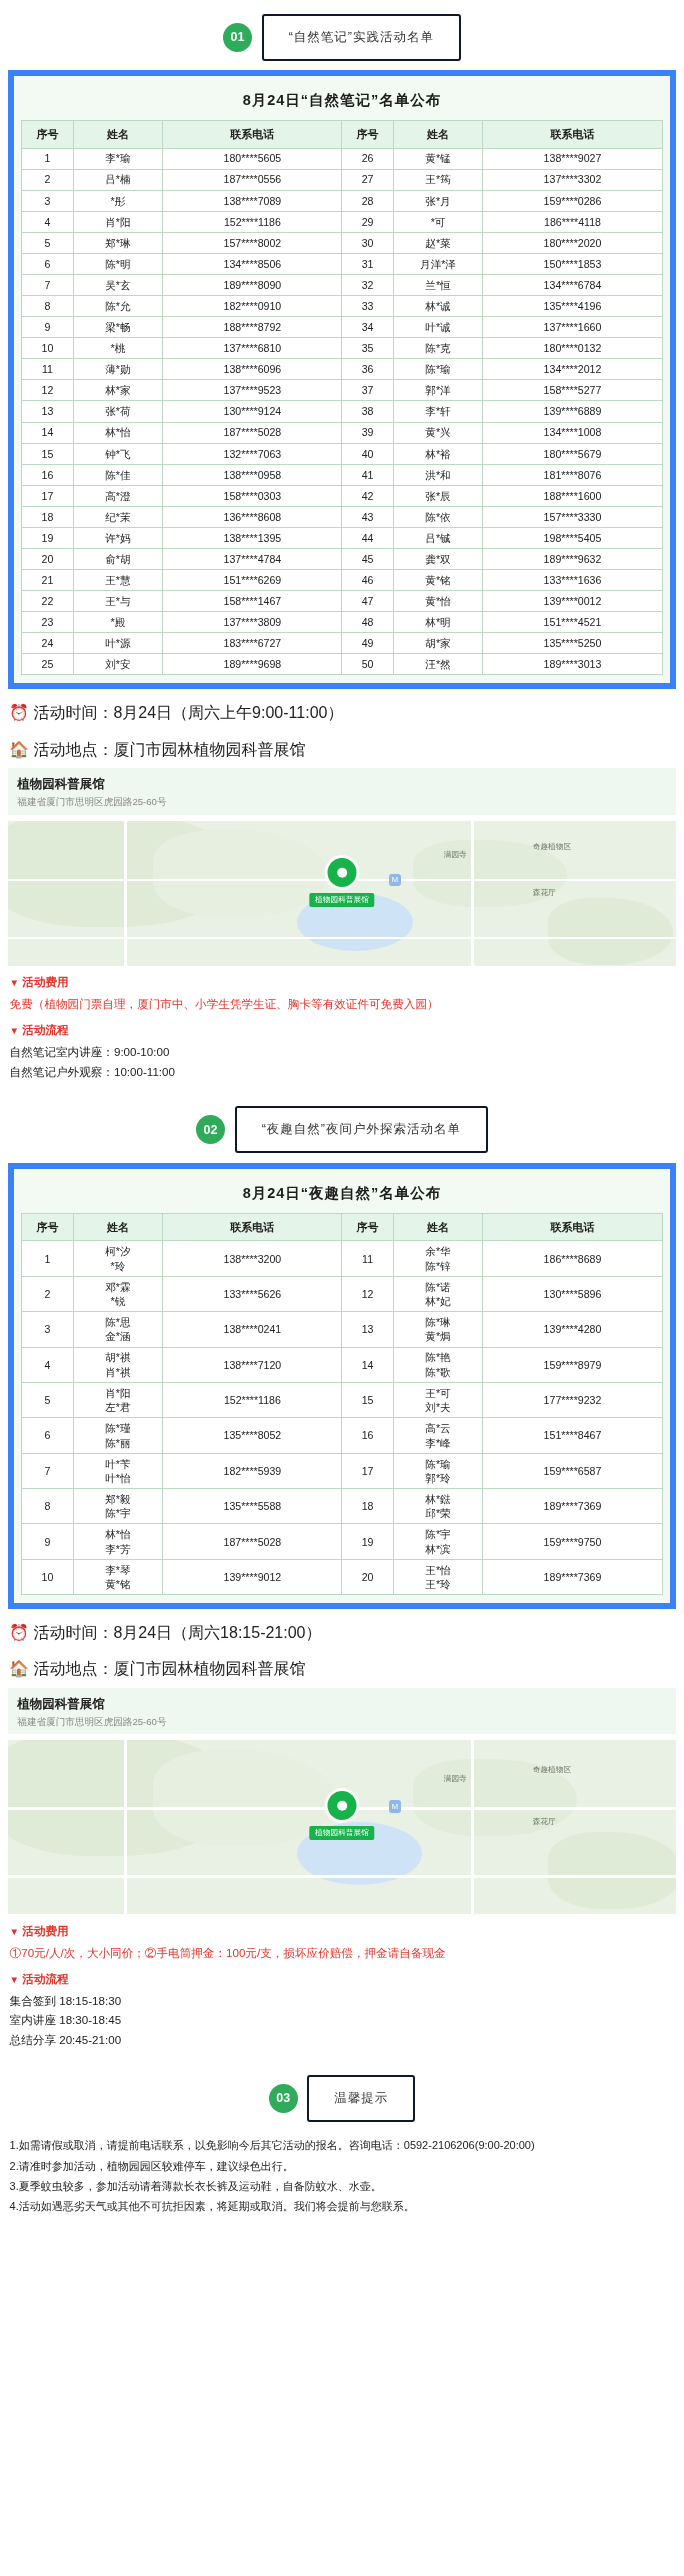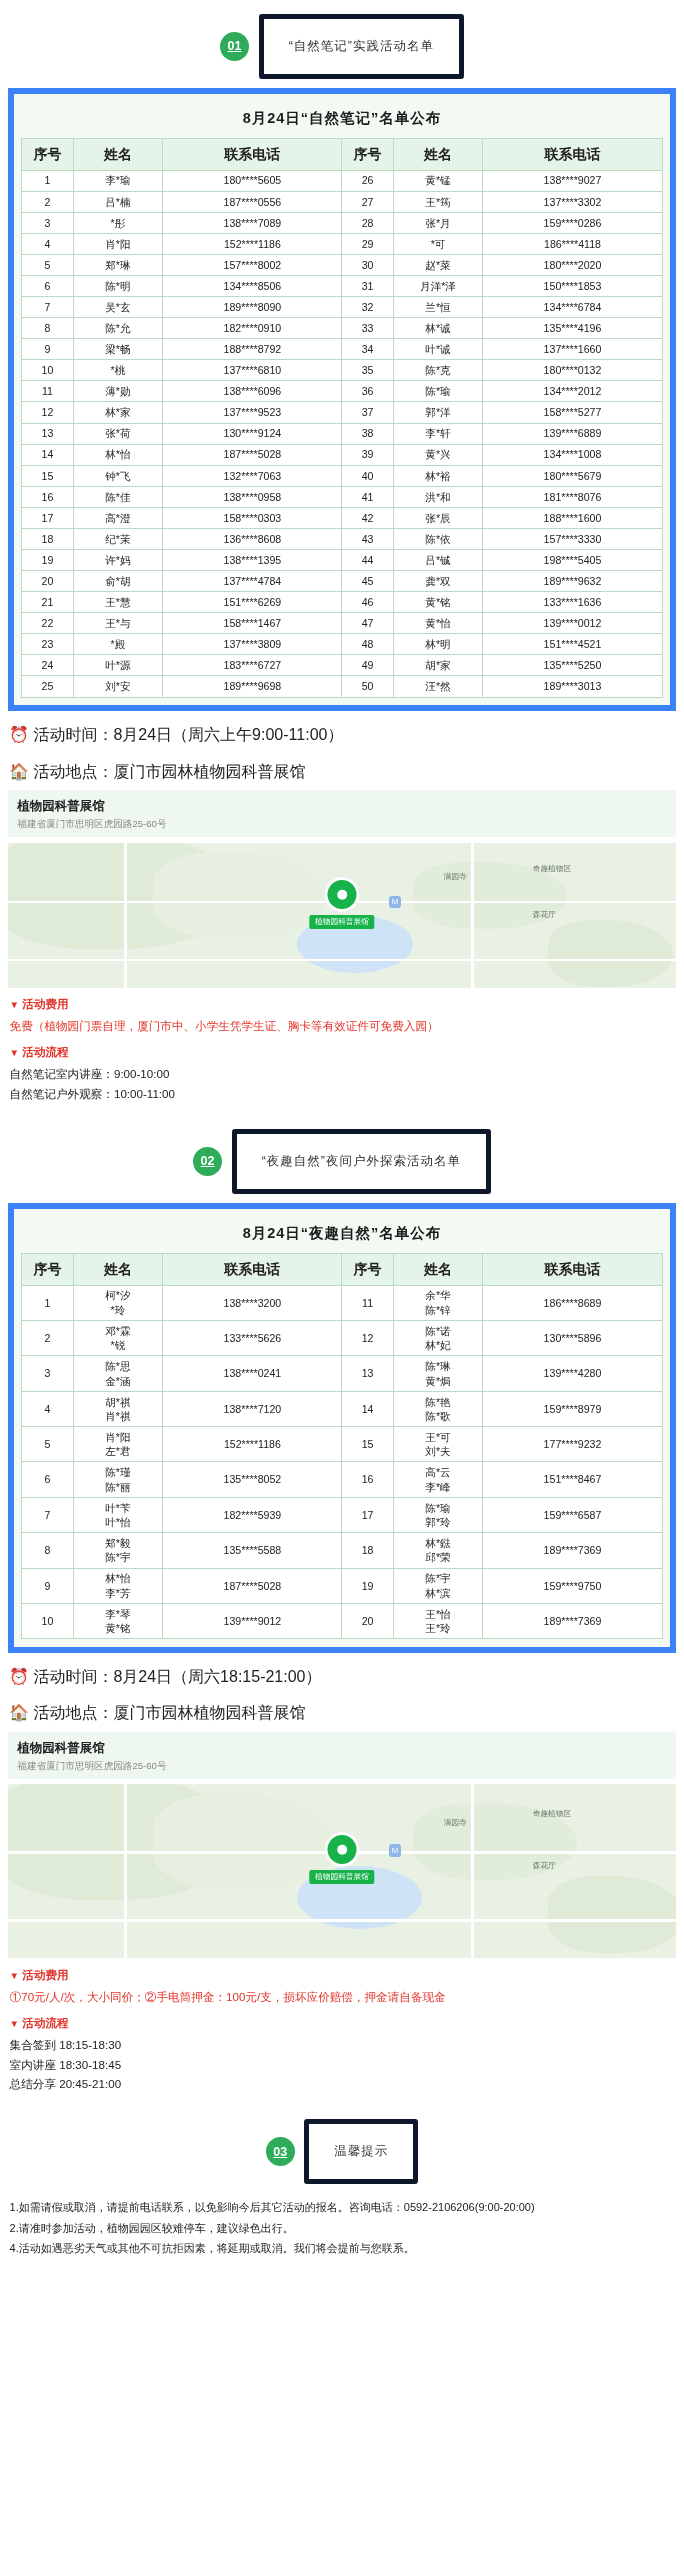--- a/index.html
+++ b/index.html
@@ -20,26 +20,25 @@
     justify-content:center;
     margin:13.5px 0 9.6px 0;
   }
   .sec-num {
     width:29px; height:29px; border-radius:50%;
     background:#2eac5a; color:#fff;
     display:flex; align-items:center; justify-content:center;
     font-size:12.5px; font-weight:bold;
     margin-right:9.6px;
     flex:none;
-    text-decoration:underline;
   }
   .sec-title-box {
-    border:5px solid #0f172a;
+    border:2px solid #0f172a;
     border-radius:2.9px;
-    padding:19px 25px;
+    padding:13px 25px;
     font-size:12.5px;
     color:#333;
     letter-spacing:1px;
     background:#fff;
   }
 
   
   .card {
     margin:0 7.7px;
     border:6px solid #3b82f6;
@@ -63,21 +62,21 @@
   table.lst th, table.lst td {
     border:1px solid #bcd9c3;
     text-align:center;
     padding:2.9px 1.9px;
     line-height:1.35;
     color:#222;
   }
   table.lst th {
     background:#e5f4e8;
     font-weight:bold;
-    font-size:14px;
+    font-size:11px;
     padding:5.8px 1.9px;
   }
   table.lst td.nm { white-space:pre-line; }
   .c-idx { width:8%; }
   .c-nm  { width:14%; }
   .c-ph  { width:28%; }
 
   
   .info-line {
     padding:5.8px 9.6px 1.9px 9.6px;
@@ -624,17 +623,18 @@
   <div class="divider"></div>
 
   <div class="sec-head">
     <div class="sec-num">03</div>
     <div class="sec-title-box">温馨提示</div>
   </div>
 
   <div class="tips">
     <div>1.如需请假或取消，请提前电话联系，以免影响今后其它活动的报名。咨询电话：0592-2106206(9:00-20:00)</div>
     <div>2.请准时参加活动，植物园园区较难停车，建议绿色出行。</div>
+    <div>3.夏季蚊虫较多，参加活动请着薄款长衣长裤及运动鞋，自备防蚊水、水壶。</div>
     <div>4.活动如遇恶劣天气或其他不可抗拒因素，将延期或取消。我们将会提前与您联系。</div>
   </div>
 
 </div>
 
 
 </body></html>

